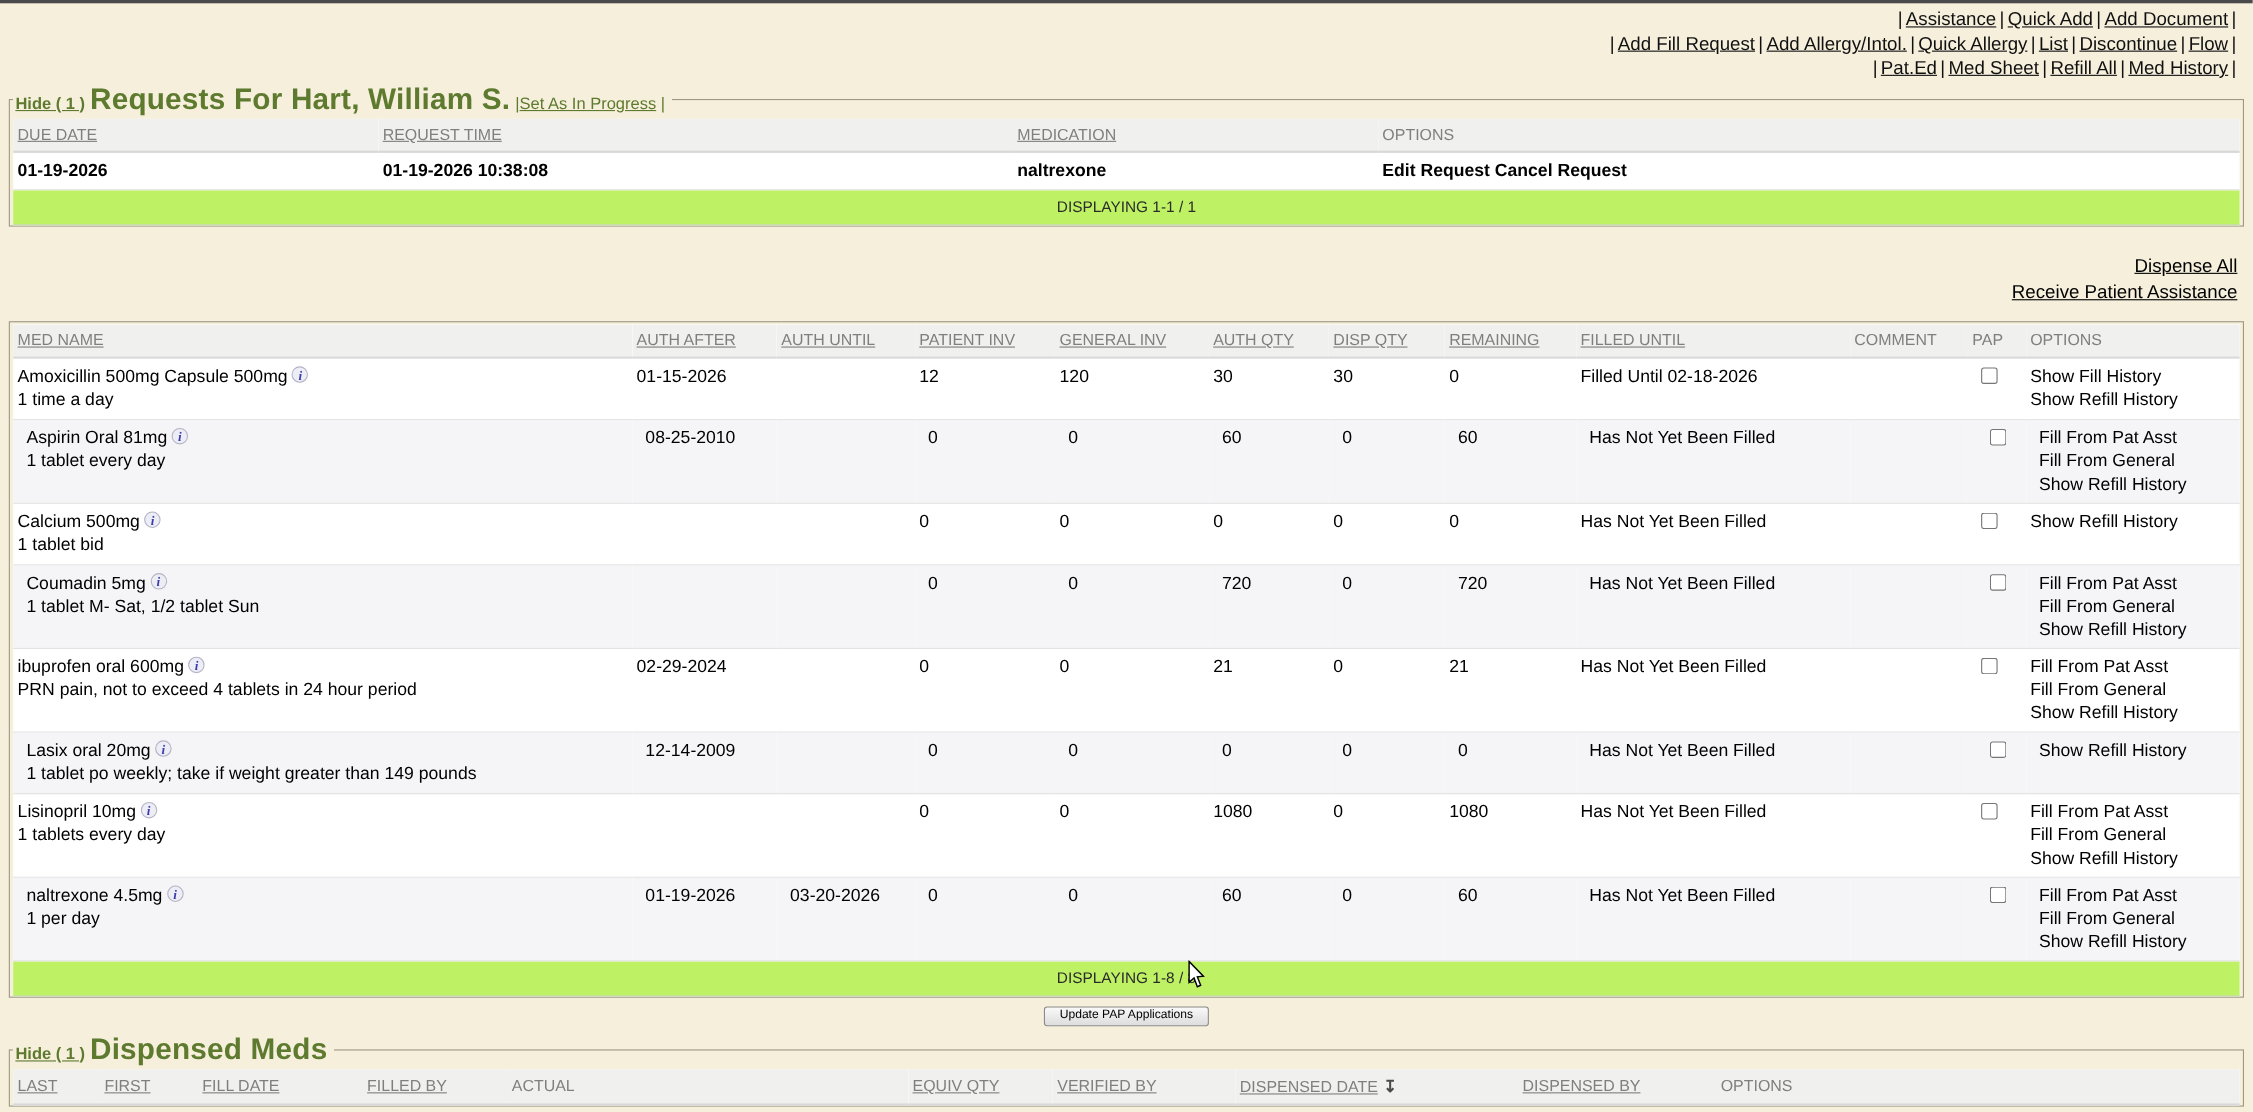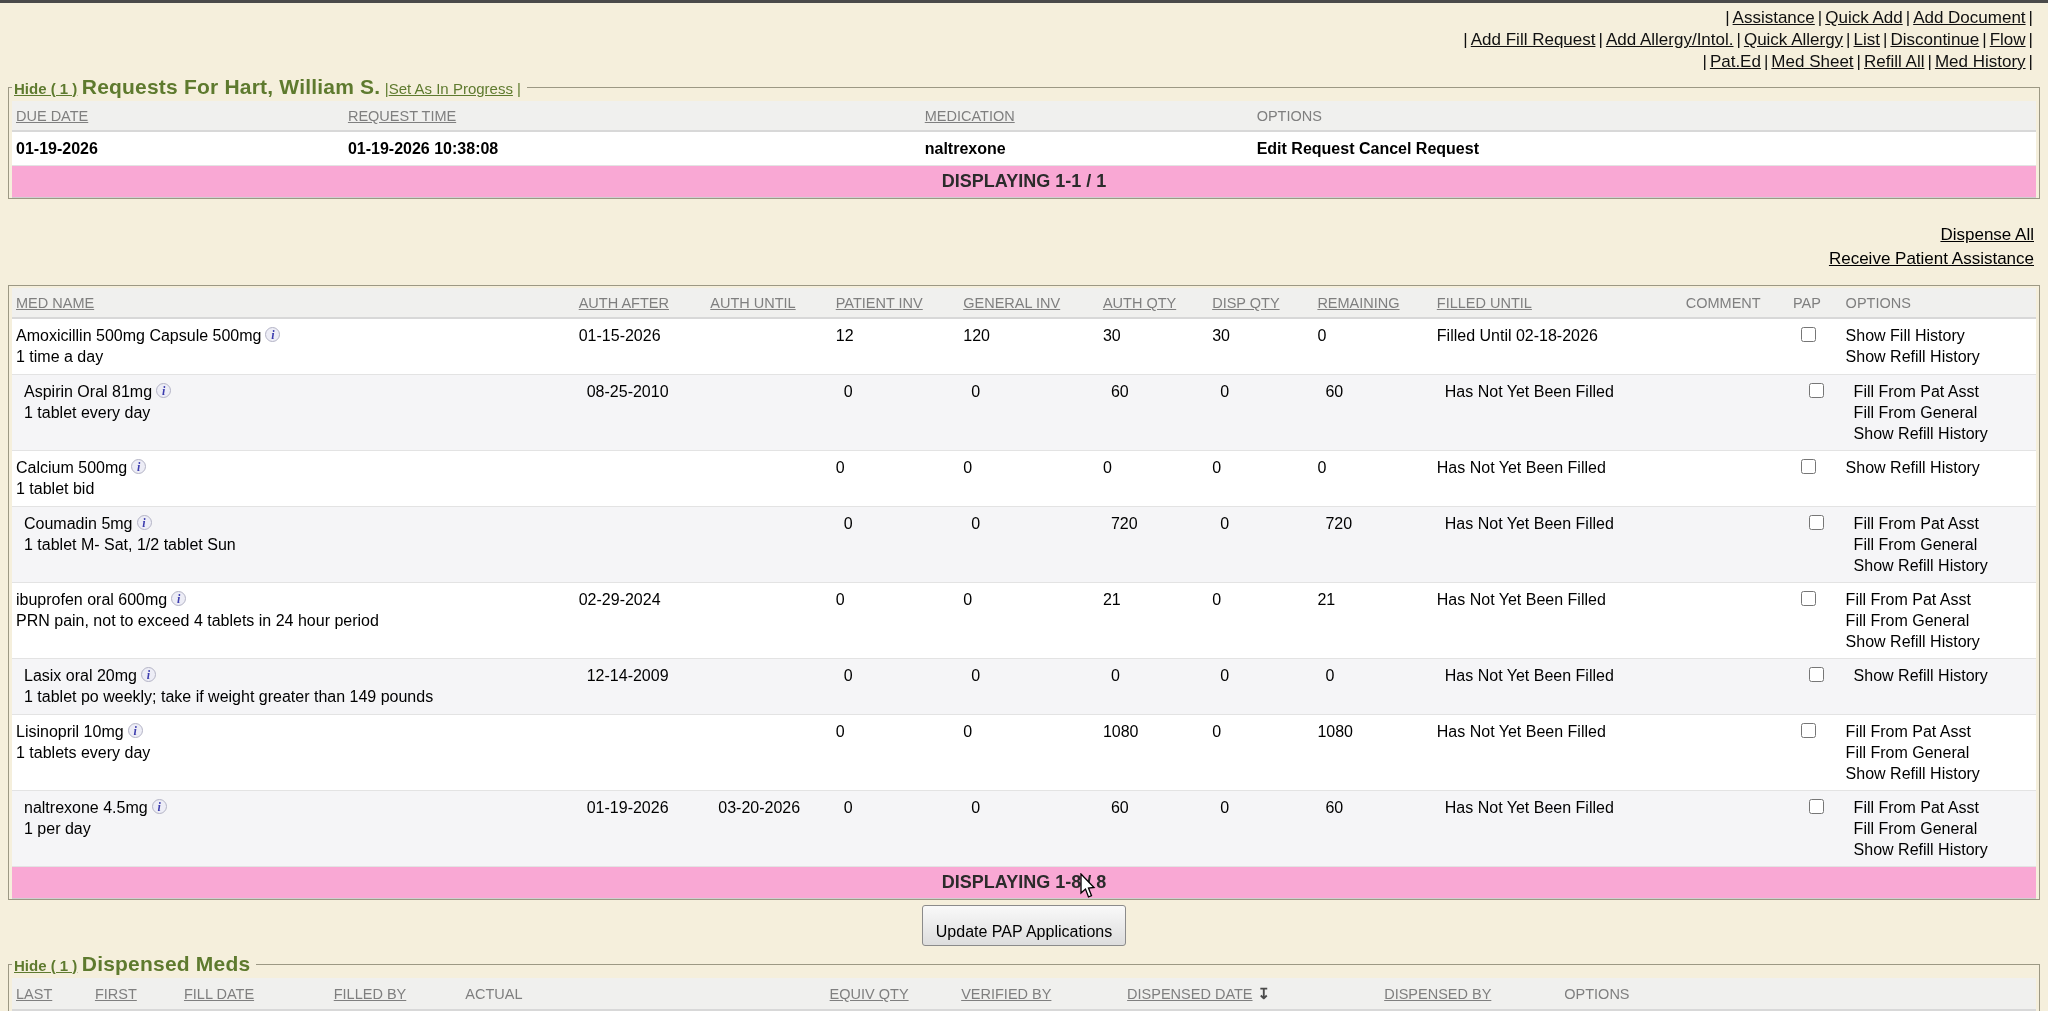--- a/index.html
+++ b/index.html
@@ -14,60 +14,60 @@
 
   
   .topnav { text-align:right; padding:4px 12px 2px; font-size:17px; line-height:22px; }
   .topnav a { color:#101010; text-decoration:underline; cursor:pointer; }
   .topnav .sep { color:#101010; padding:0 3px; }
 
   
   fieldset { margin:0 8px; border:1px solid #9C9884; padding:2px 3px 0 3px; }
   legend { padding:0 6px 0 2px; margin-left:0; white-space:nowrap; }
   .hide-link { color:#5E7A2E; font-weight:bold; font-size:15px; text-decoration:underline; cursor:pointer; }
-  .legend-title { color:#5E7A2E; font-weight:bold; font-size:21px; letter-spacing:0.2px; }
+  .legend-title { color:#5E7A2E; font-weight:bold; font-size:27px; letter-spacing:0.2px; }
   .legend-extra { color:#5E7A2E; font-size:15px; }
   .legend-extra a { color:#5E7A2E; text-decoration:underline; cursor:pointer;text-align:right; }
 
   table { width:100%; border-collapse:collapse; table-layout:fixed; background:#FFFFFF; }
   th {
     background:#F0F0EE; color:#7F7F7F; font-weight:normal; text-align:left;
     font-size:14.5px; padding:7px 4px 6px 4px; border-bottom:2px solid #D8D8D8;
     white-space:nowrap; overflow:hidden;
   }
   th.sortable span.lbl { text-decoration:underline; cursor:pointer; }
   td { padding:6px 4px; vertical-align:top; font-size:16px; line-height:21px; }
   tr.rowline td { border-bottom:1px solid #E3E3E3; }
   tr.alt td { background:#F5F5F7;padding-left:12px; }
   td .sub { line-height:22px; }
   .displaying td {
-    background:#f9a8d4; text-align:center; color:#2b2b2b; font-size:18px;
-    border-top:1px solid #CFCFCF; border-bottom:1px solid #CFCFCF; padding:5px 2px;font-weight:bold;
+    background:#bef264; text-align:center; color:#2b2b2b; font-size:14px;
+    border-top:1px solid #CFCFCF; border-bottom:1px solid #CFCFCF; padding:5px 2px;
   }
   .bold td { font-weight:bold; }
 
   .info-icon {
     display:inline-block; width:15px; height:15px; border-radius:50%;
     background:#EDEDF6; border:1px solid #B4B4C6; color:#3C3CAE;
     font-family:"Liberation Serif", serif; font-style:italic; font-weight:bold;
     font-size:12px; line-height:14px; text-align:center;
     margin-left:4px; vertical-align:2px; cursor:pointer;
   }
   .sort-icon { color:#4a4a4a; font-weight:bold; font-size:15px; margin-left:5px; text-decoration:none; display:inline-block; }
 
   .right-links { text-align:right; padding:24px 14px 0 0; }
   .right-links a { display:block; color:#000; text-decoration:underline; font-size:17px; line-height:24px; cursor:pointer; }
 
   .action-link { cursor:pointer; }
   .opt-line { white-space:nowrap; }
 
   .btn-row { text-align:center; padding:5px 0 6px 0; }
   .pap-btn {
-    font-family:"Liberation Sans", sans-serif; font-size:16px; color:#000;
-    padding:17px 13px 4px 13px; background:linear-gradient(#F9F9F9,#DDDDDD);
+    font-family:"Liberation Sans", sans-serif; font-size:11px; color:#000;
+    padding:0 13px 4px 13px; background:linear-gradient(#F9F9F9,#DDDDDD);
     border:1px solid #8B8B8B; border-radius:3px; cursor:pointer;
   }
   input[type=checkbox] { width:15px; height:15px; margin:2px 0 0 8px; }
   .cb-cell { text-align:left; }
 
   .cursor { position:absolute; left:1080px; top:873px; width:18px; height:26px; }
   .gap-med { height:14px; }
 </style>
 </head>
 <body>

